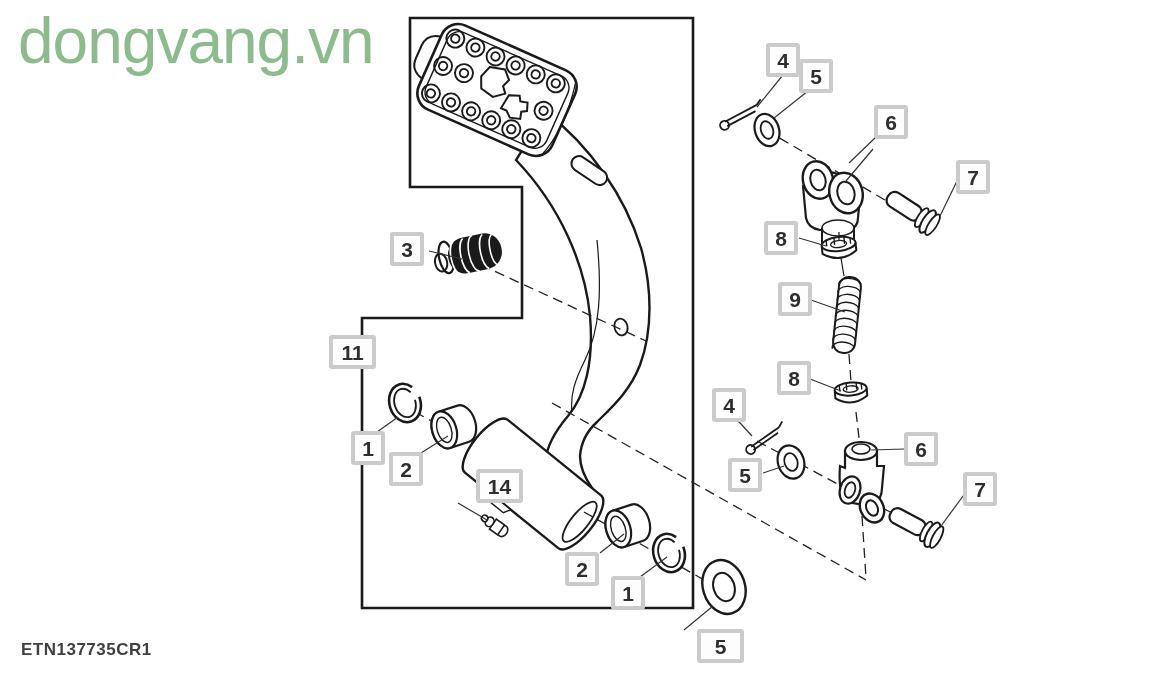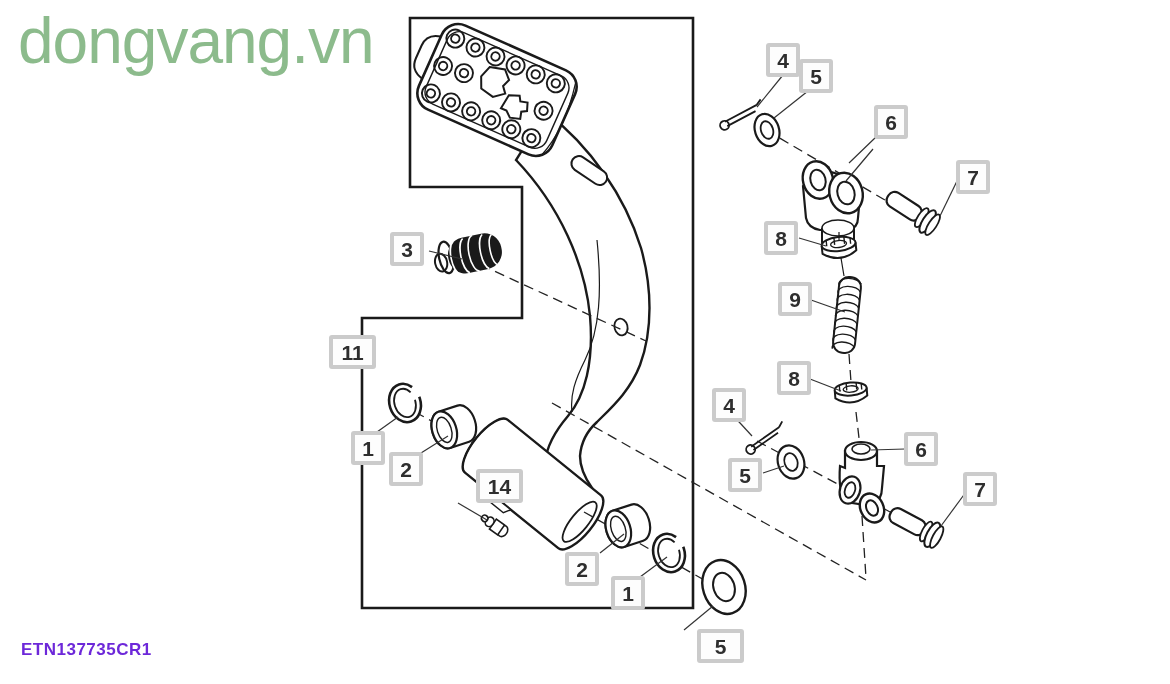--- a/index.html
+++ b/index.html
@@ -7,21 +7,21 @@
     position:relative;width:1170px;height:684px;background:#ffffff;
     font-family:"Liberation Sans", sans-serif;overflow:hidden;
   }
   .watermark{
     position:absolute;left:18px;top:4px;
     font-size:64px;font-weight:400;color:#8cbb8c;letter-spacing:-1px;
     user-select:none;
   }
   .part-code{
     position:absolute;left:21px;top:640px;
-    font-size:17px;font-weight:bold;color:#6d28d9;letter-spacing:.5px;text-align:right;
+    font-size:17px;font-weight:bold;color:#404040;letter-spacing:.5px;text-align:right;
   }
   .artwork{position:absolute;left:0;top:0;}
   .callout{
     position:absolute;width:34px;height:34px;box-sizing:border-box;
     background:#fdfdfd;border:4px solid #cbcbcb;border-radius:3px;
     display:flex;align-items:center;justify-content:center;
     font-size:21px;font-weight:bold;color:#2e2e2e;line-height:1;
   }
   .callout.wide{width:47px;margin-left:44px;}
   svg .pw{fill:#ffffff;stroke:#1a1a1a;}

